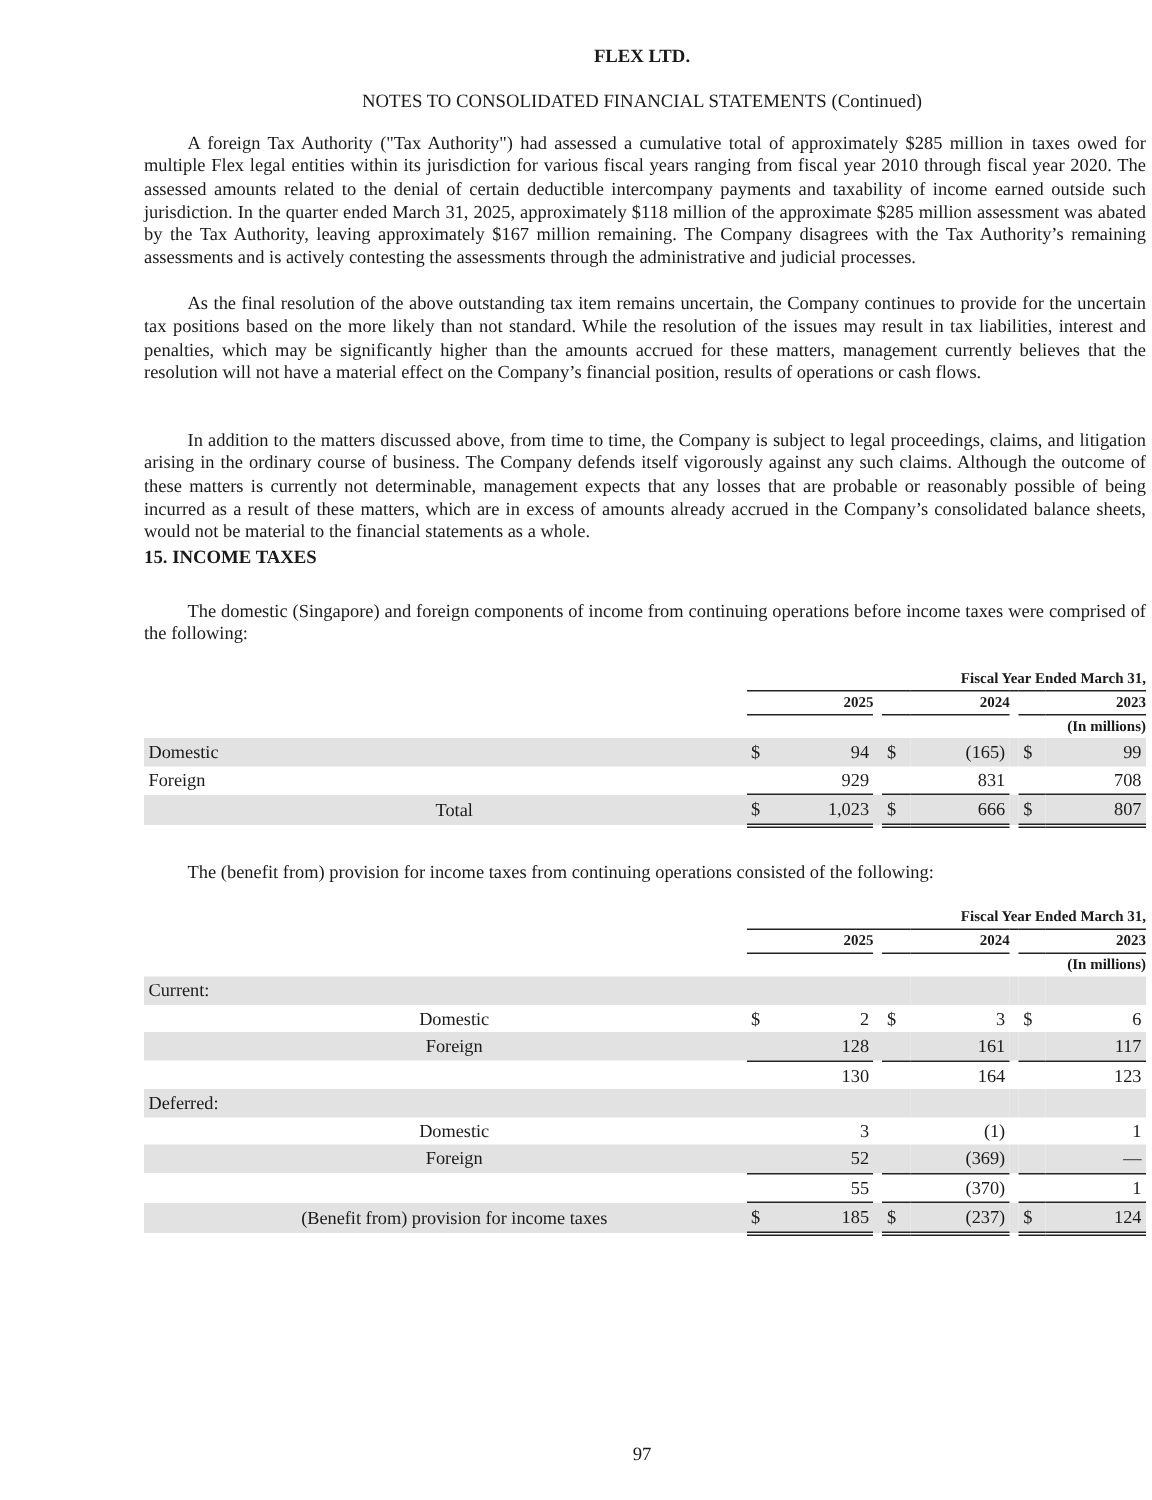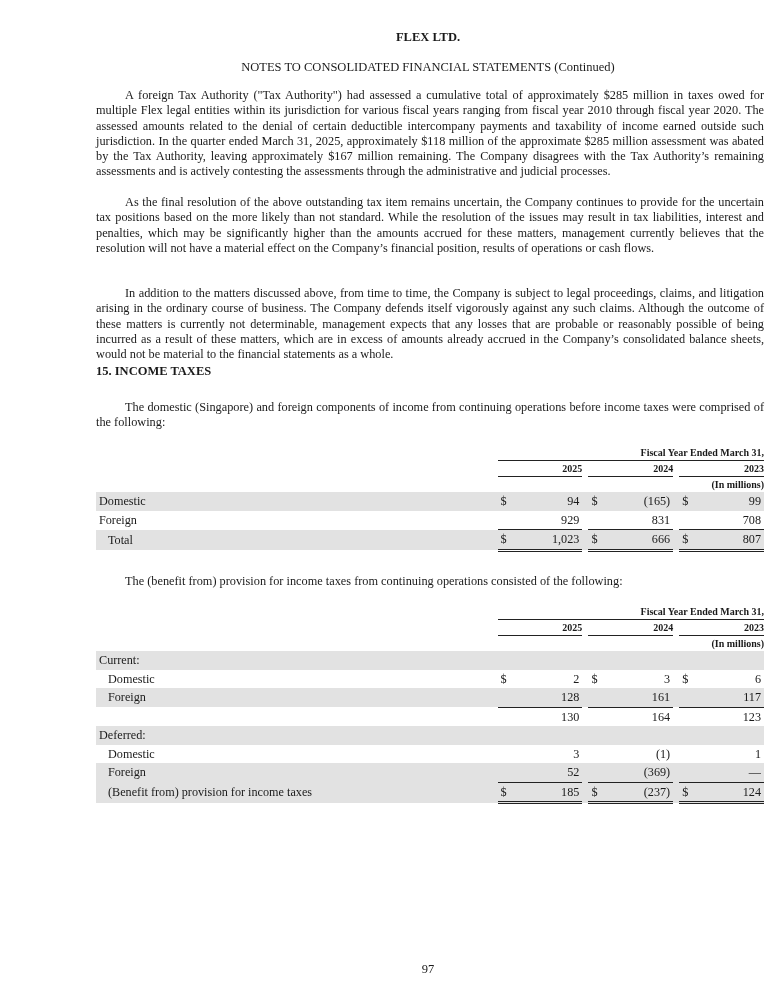--- a/index.html
+++ b/index.html
@@ -27,21 +27,21 @@
     font-weight: bold; font-size: 12.5px;
   }
   table.fin {
     position: absolute; left: 52px; width: 668px;
     border-collapse: collapse; font-size: 12.2px;
   }
   table.fin td { padding: 0; height: 18.5px; line-height: 18.5px; white-space: nowrap; }
   table.fin tr.shade td.bg { background: #e2e2e2; }
   .hdr-row td { height: 15px !important; line-height: 15px !important; font-weight: bold; font-size: 10px; text-align: right; }
   .lbl { padding-left: 3px !important; }
-  .lbl.indent { padding-left: 12px !important; }
+  .lbl.indent { padding-left: 12px !important; text-align: center; }
   .cur { text-align: left; padding-left: 3px !important; }
   .num { text-align: right; padding-right: 3px !important; }
   .cell-dbl { border-bottom: 3px double #222; }
   .cell-bot { border-bottom: 1.2px solid #222; text-align: right; }
   .gap { width: 6px; }
   .page-num {
     position: absolute; top: 962px; left: 0; width: 768px;
     text-align: center; font-size: 12.5px;
   }
 </style>
@@ -234,20 +234,31 @@
       <td class="bg cur cell-bot"></td>
       <td class="bg num cell-bot">52</td>
           <td class="bg"></td>
       <td class="bg cur cell-bot"></td>
       <td class="bg num cell-bot">(369)</td>
           <td class="bg"></td>
       <td class="bg cur cell-bot"></td>
       <td class="bg num cell-bot">—</td>
     </tr>
 
+    <tr>
+      <td class="lbl"></td>
+      <td class="cur cell-bot"></td>
+      <td class="num cell-bot">55</td>
+          <td></td>
+      <td class="cur cell-bot"></td>
+      <td class="num cell-bot">(370)</td>
+          <td></td>
+      <td class="cur cell-bot"></td>
+      <td class="num cell-bot">1</td>
+    </tr>
 
     <tr class="shade">
       <td class="bg lbl indent">(Benefit from) provision for income taxes</td>
       <td class="bg cur cell-dbl">$</td>
       <td class="bg num cell-dbl">185</td>
           <td class="bg"></td>
       <td class="bg cur cell-dbl">$</td>
       <td class="bg num cell-dbl">(237)</td>
           <td class="bg"></td>
       <td class="bg cur cell-dbl">$</td>

